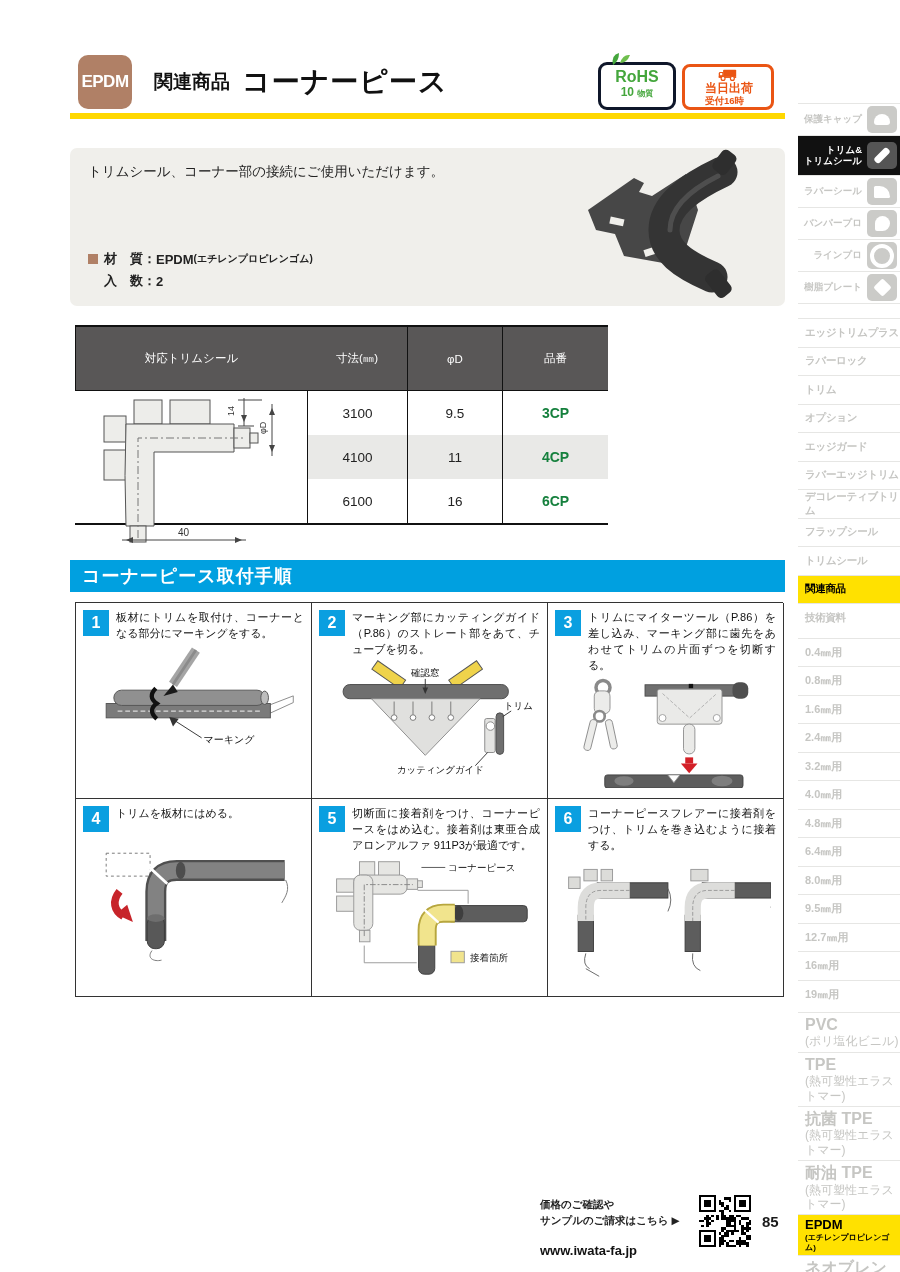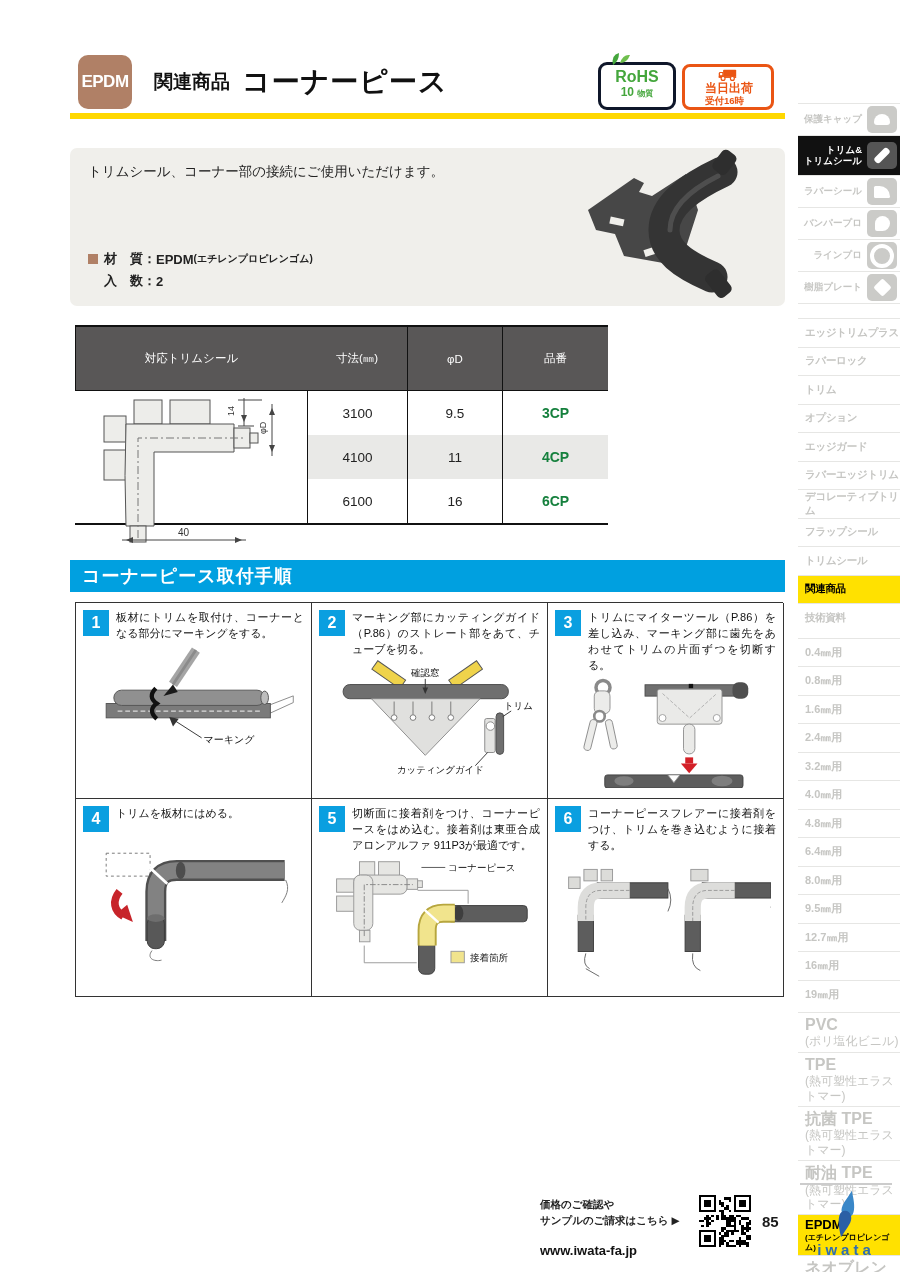--- a/index.html
+++ b/index.html
@@ -710,21 +710,14 @@
         <rect x="8" y="20" width="1" height="1"></rect>
         <rect x="11" y="20" width="1" height="1"></rect>
         <rect x="12" y="20" width="1" height="1"></rect>
         <rect x="13" y="20" width="1" height="1"></rect>
         <rect x="14" y="20" width="1" height="1"></rect>
         <rect x="16" y="20" width="1" height="1"></rect>
         <rect x="19" y="20" width="1" height="1"></rect>
       </svg>
   </div>
   <div class="f-page">85</div>
-  <div class="f-logo">
-    <svg width="36" height="50" viewBox="0 0 40 60">
-      <path d="M27,2 C20,14 13,20 15,28 C17,36 27,36 29,28 C31,20 29,12 27,2 Z" fill="#3a87c8"></path>
-      <path d="M14,58 C21,46 28,40 26,32 C24,24 14,24 12,32 C10,40 12,48 14,58 Z" fill="#2b5fa5"></path>
-    </svg>
-    <span class="f-logo-text">iwata</span>
-  </div>
 
 </div>
 
 </body></html>

